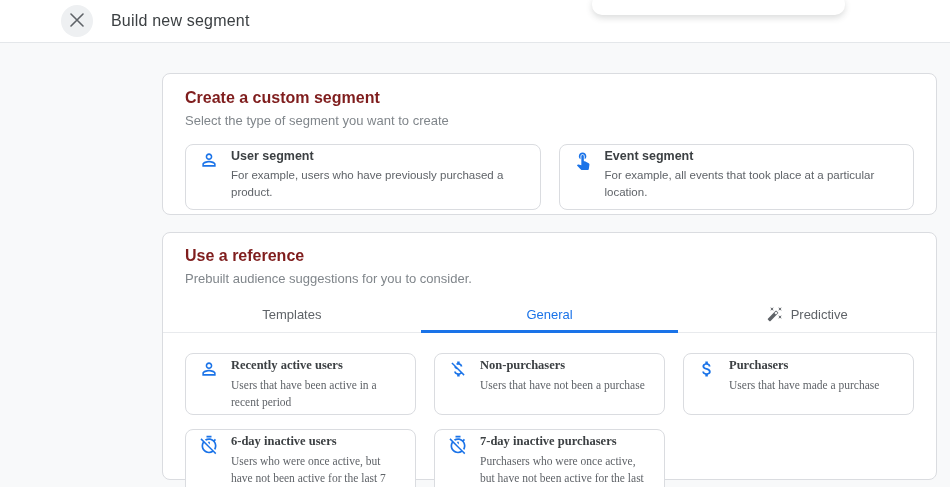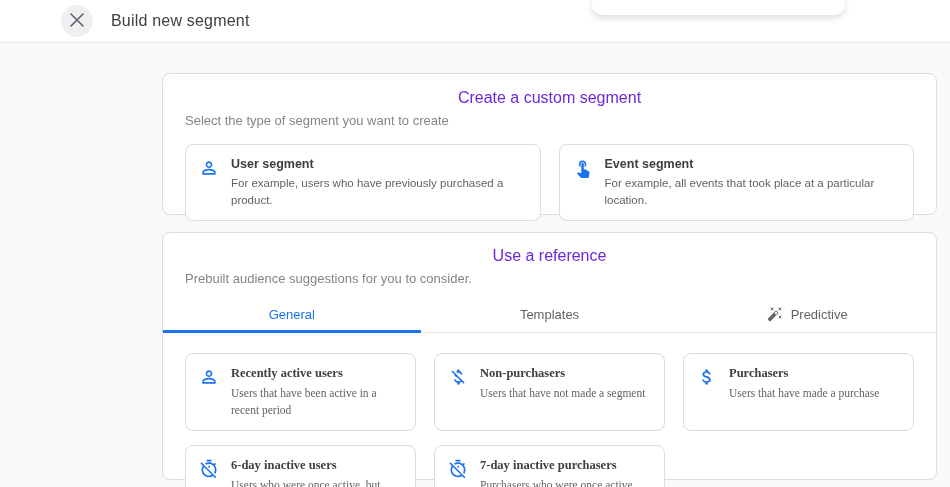--- a/index.html
+++ b/index.html
@@ -40,28 +40,28 @@
 
   
   .section {
     position: absolute; left: 162px; width: 775px;
     background: #ffffff; border: 1px solid #dadce0; border-radius: 8px;
   }
   .section-1 { top: 73px; height: 142px; padding: 15px 22px 0; }
   .section-2 { top: 232px; height: 248px; }
   .section-2 .section-head { padding: 14px 22px 0; }
 
-  .section-title { font-size: 16px; font-weight: 400; color: #6d28d9; text-align: center; }
+  .section-title { font-size: 16px; font-weight: 700; color: #7f1d1d; }
   .section-subtitle { font-size: 13px; color: #80868b; margin-top: 6px; }
 
   
   .cards-row { display: flex; gap: 18px; margin-top: 16px; }
   .card {
     flex: 1; border: 1px solid #dadce0; border-radius: 8px;
-    background: #ffffff; padding: 12px 13px;
+    background: #ffffff; padding: 4px 13px;
     display: flex; gap: 12px; align-items: flex-start;
     cursor: pointer; min-height: 66px;
   }
   .card.selected { background: #f1f3f4; }
   .card-icon { width: 20px; height: 20px; flex: 0 0 20px; margin-top: 1px; }
   .card-icon svg { width: 20px; height: 20px; fill: #1a73e8; display: block; }
   .card-title { font-size: 12.5px; font-weight: bold; color: #3c4043; }
   .card-desc { font-size: 11.5px; color: #5f6368; line-height: 1.45; margin-top: 4px; }
 
   
@@ -136,27 +136,27 @@
   </div>
 </div>
 
 <div class="section section-2">
   <div class="section-head">
     <div class="section-title">Use a reference</div>
     <div class="section-subtitle">Prebuilt audience suggestions for you to consider.</div>
   </div>
 
   <div class="tabs">
+    <div class="tab">
+      <span>Templates</span>
+    </div>
     <div class="tab active">
       <span>General</span>
     </div>
     <div class="tab">
-      <span>Templates</span>
-    </div>
-    <div class="tab">
       <span class="tab-icon">
         <svg viewBox="0 0 24 24">
             <path d="M7.5 5.6L10 7 8.6 4.5 10 2 7.5 3.4 5 2l1.4 2.5L5 7zm12 9.8L17 14l1.4 2.5L17 19l2.5-1.4L22 19l-1.4-2.5L22 14zM22 2l-2.5 1.4L17 2l1.4 2.5L17 7l2.5-1.4L22 7l-1.4-2.5zm-7.63 5.29c-.39-.39-1.02-.39-1.41 0L1.29 18.96c-.39.39-.39 1.02 0 1.41l2.34 2.34c.39.39 1.02.39 1.41 0L16.7 11.05c.39-.39.39-1.02 0-1.41l-2.33-2.35zm-1.03 5.49l-2.12-2.12 2.44-2.44 2.12 2.12-2.44 2.44z"></path>
           </svg>
       </span>
       <span>Predictive</span>
     </div>
   </div>
 
   <div class="ref-grid">
@@ -174,21 +174,21 @@
     </div>
 
     <div class="card">
       <span class="card-icon">
         <svg viewBox="0 0 24 24">
             <path d="M12.5 6.9c1.78 0 2.44.85 2.5 2.1h2.21c-.07-1.72-1.12-3.3-3.21-3.81V3h-3v2.16c-.53.12-1.03.3-1.48.54l1.47 1.47c.41-.17.91-.27 1.51-.27zM5.33 4.06L4.06 5.33 7.5 8.77c0 2.08 1.56 3.21 3.91 3.91l3.51 3.51c-.34.48-1.05.91-2.42.91-2.06 0-2.87-.92-2.98-2.1h-2.2c.12 2.19 1.76 3.42 3.68 3.83V21h3v-2.15c.96-.18 1.82-.55 2.45-1.12l2.22 2.22 1.27-1.27L5.33 4.06z"></path>
           </svg>
       </span>
       <div>
         <div class="card-title">Non-purchasers</div>
-        <div class="card-desc">Users that have not made a segment</div>
+        <div class="card-desc">Users that have not been a purchase</div>
       </div>
     </div>
 
     <div class="card">
       <span class="card-icon">
         <svg viewBox="0 0 24 24">
             <path d="M11.8 10.9c-2.27-.59-3-1.2-3-2.15 0-1.09 1.01-1.85 2.7-1.85 1.78 0 2.44.85 2.5 2.1h2.21c-.07-1.72-1.12-3.3-3.21-3.81V3h-3v2.16c-1.94.42-3.5 1.68-3.5 3.61 0 2.31 1.91 3.46 4.7 4.13 2.5.6 3 1.48 3 2.41 0 .69-.49 1.79-2.7 1.79-2.06 0-2.87-.92-2.98-2.1h-2.2c.12 2.19 1.76 3.42 3.68 3.83V21h3v-2.15c1.95-.37 3.5-1.5 3.5-3.55 0-2.84-2.43-3.81-4.7-4.4z"></path>
           </svg>
       </span>
       <div>

